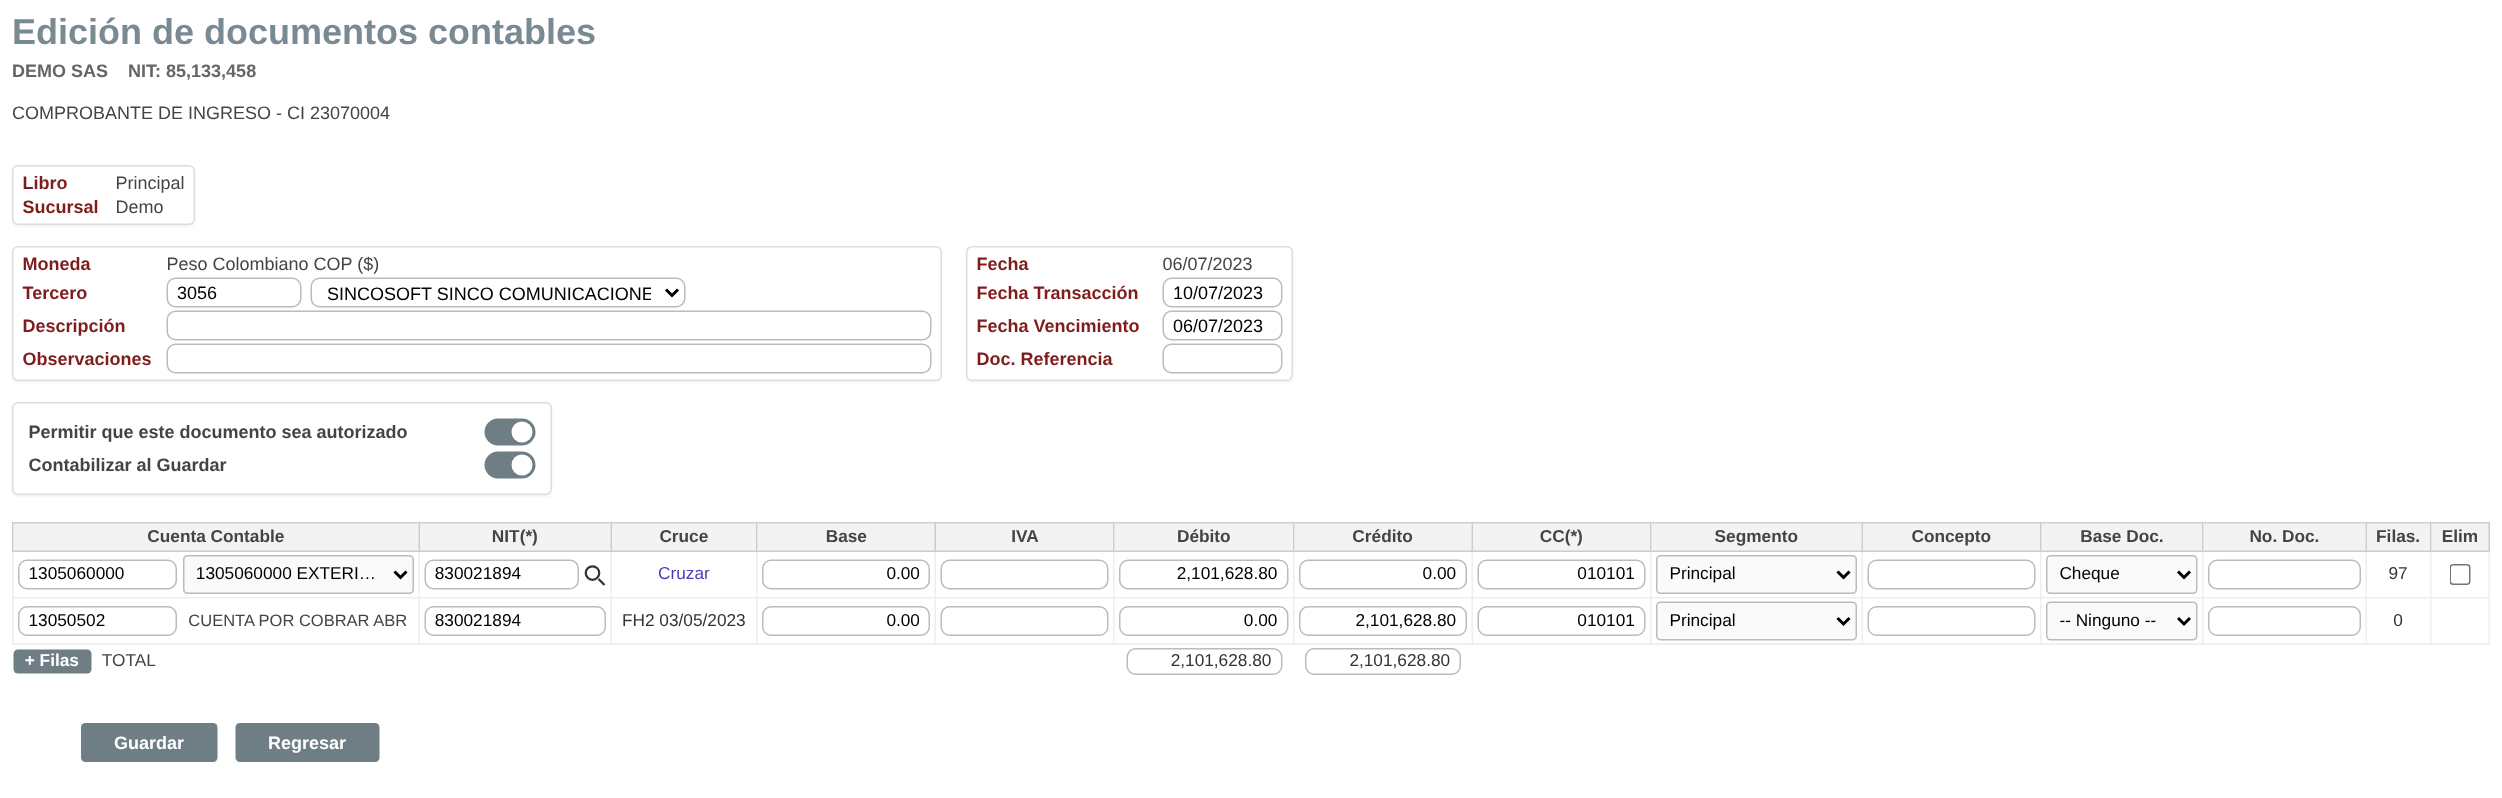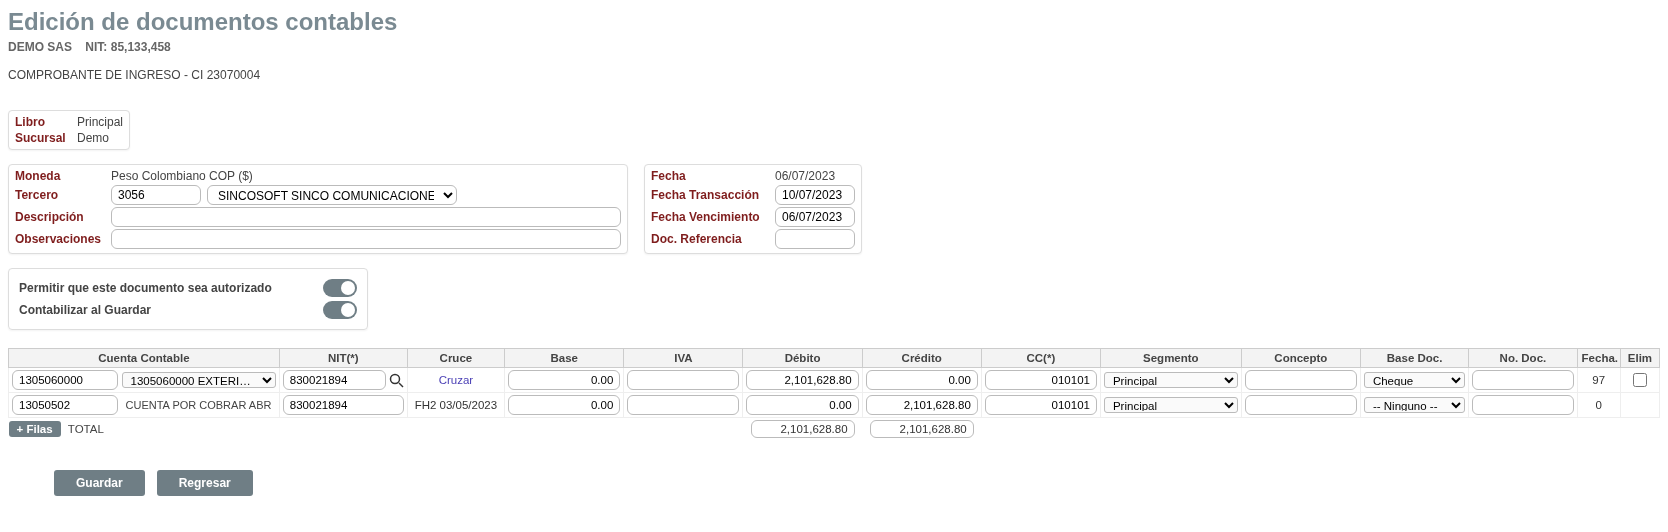--- a/index.html
+++ b/index.html
@@ -112,21 +112,21 @@
     font: inherit;
     height: 20px;
   }
   .cell-inp.num { text-align: right; }
   .cell-sel {
     width: 100%;
     border: 1px solid #bbb;
     border-radius: 3px;
     padding: 1px 4px;
     font: inherit;
-    height: 16px;
+    height: 26px;
     background: #fafafa;
   }
   .nit-wrap { display: flex; align-items: center; gap: 2px; }
   .nit-wrap .cell-inp { flex: 1; }
   .mag-icon { width: 16px; height: 16px; flex: none; cursor: pointer; }
   .link-cruzar { color: #4a3fb5; cursor: pointer; text-decoration: none; }
   .cuenta-wrap { display:flex; gap:4px; align-items:center; }
   .cuenta-wrap .cell-inp { width: 40%; }
   .cuenta-wrap .cell-sel, .cuenta-wrap .cuenta-text { flex:1; text-align:left; overflow:hidden; text-overflow:ellipsis; }
   .cuenta-text { font-size:11px; color:#444; padding-left:4px; }
@@ -256,21 +256,21 @@
       <th>Cruce</th>
       <th>Base</th>
       <th>IVA</th>
       <th>Débito</th>
       <th>Crédito</th>
       <th>CC(*)</th>
       <th>Segmento</th>
       <th>Concepto</th>
       <th>Base Doc.</th>
       <th>No. Doc.</th>
-      <th>Fecha.</th>
+      <th>Filas.</th>
       <th>Elim</th>
     </tr>
   </thead>
   <tbody id="grid-body">
       <tr>
         <td>
           <div class="cuenta-wrap">
             <input class="cell-inp" value="1305060000" style="">
             <select class="cell-sel"><option>1305060000 EXTERIOR</option></select>
           </div>

